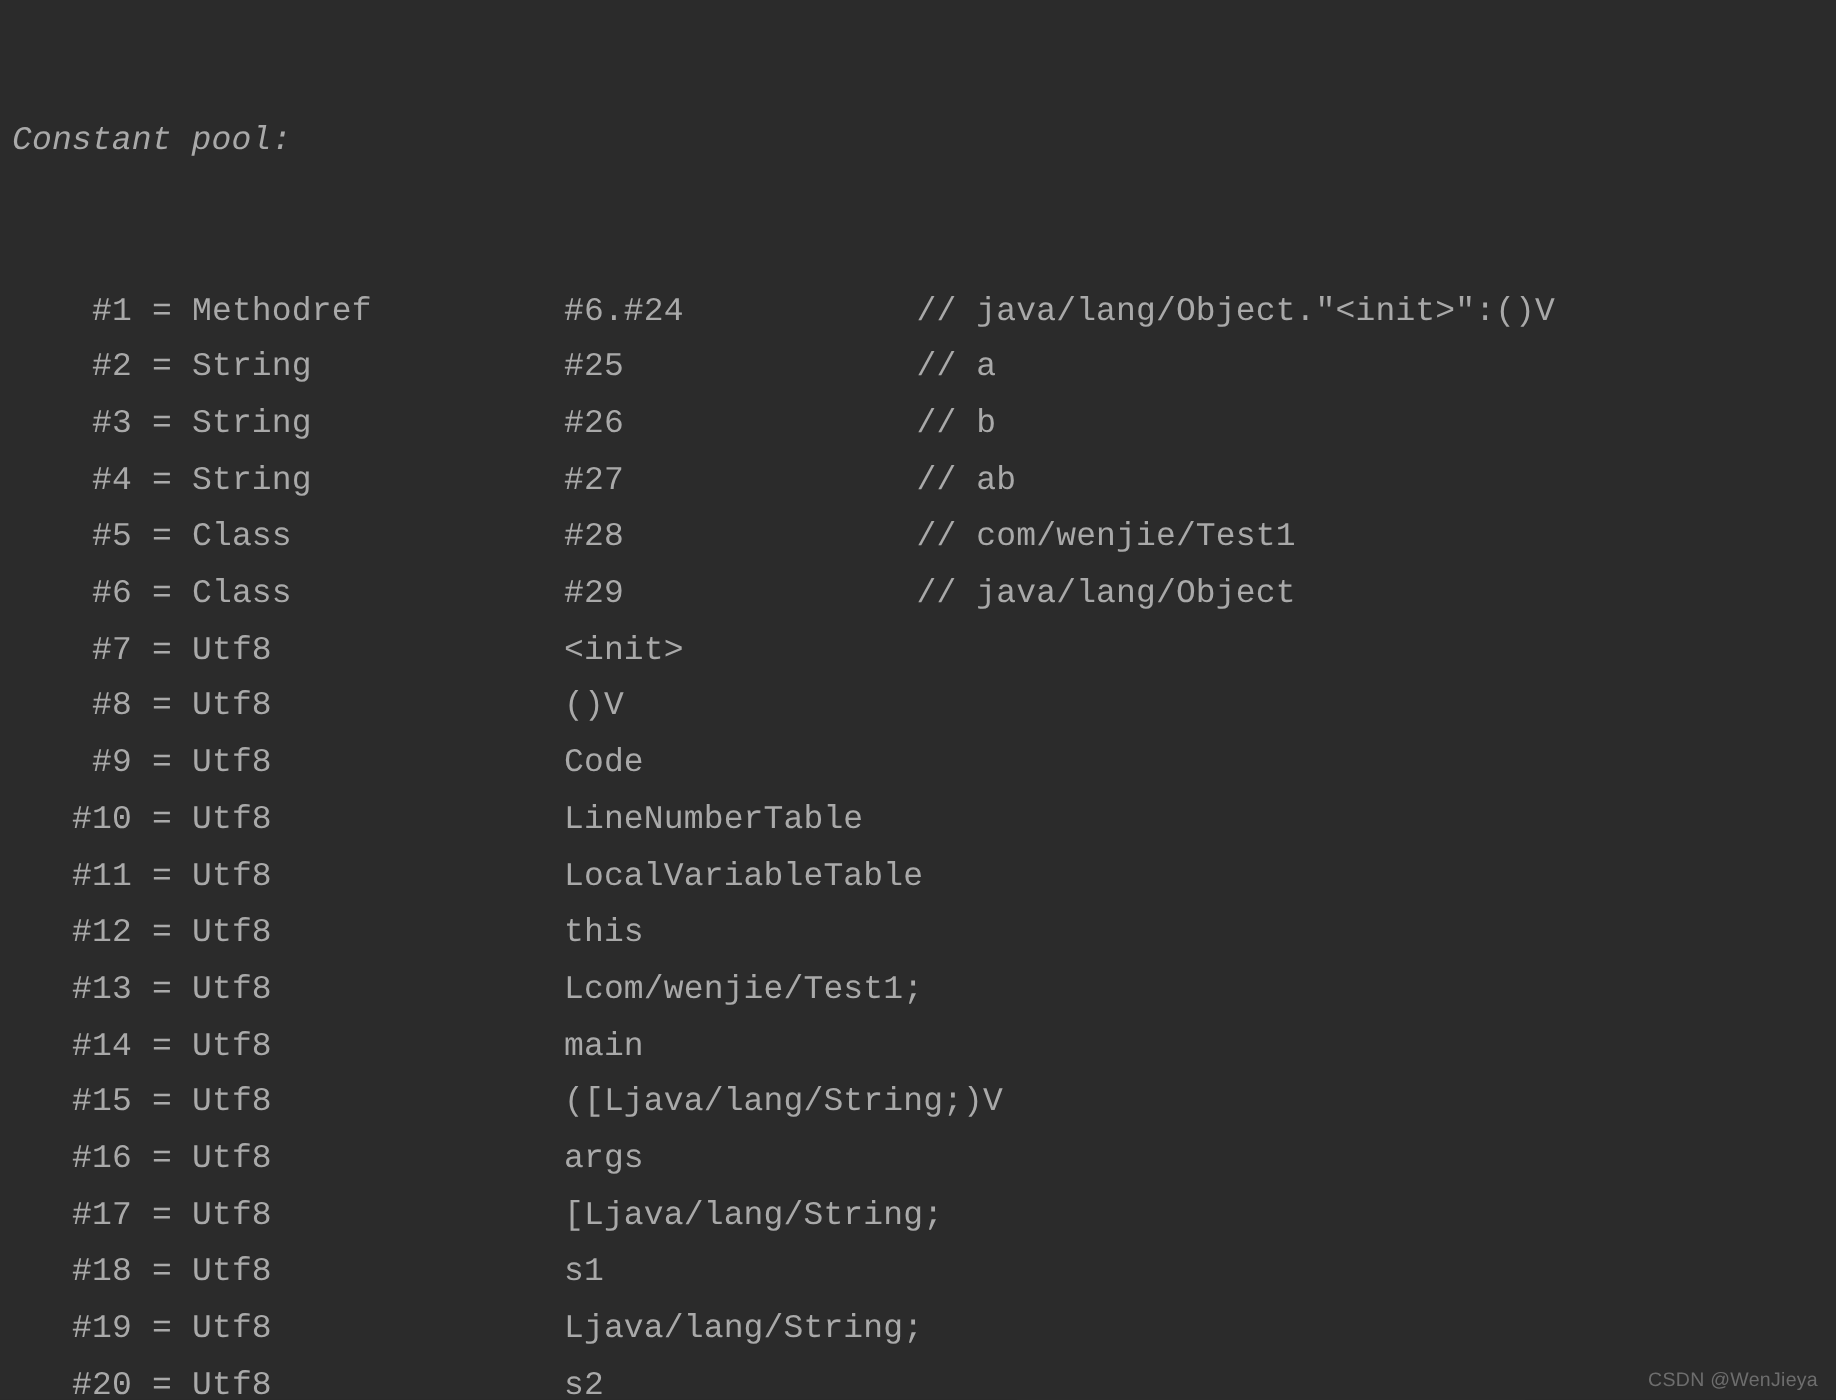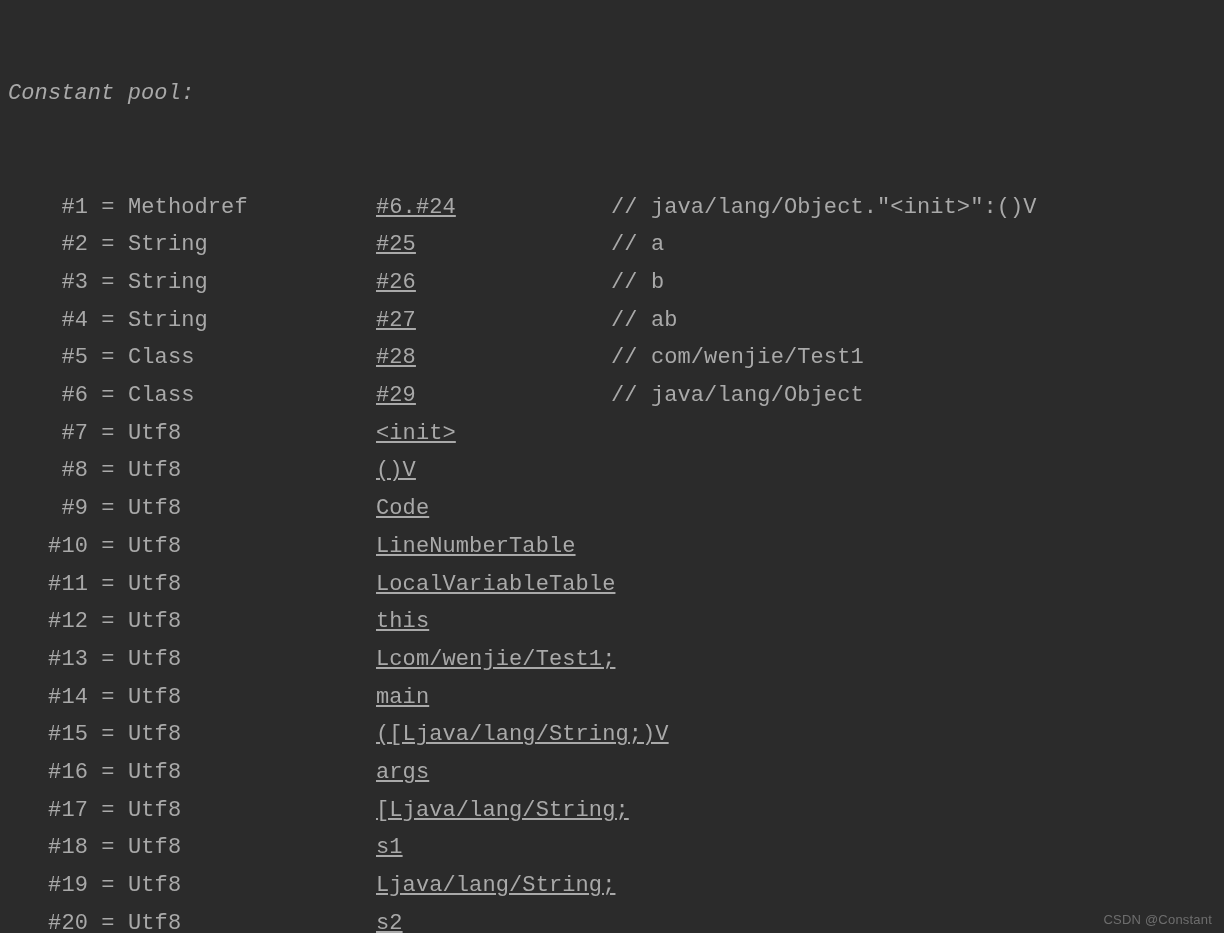--- a/index.html
+++ b/index.html
@@ -24,34 +24,34 @@
     color: #a9a9a9;
     margin-left: -10px;
     font-style: italic;
   }
   .row {
     display: flex;
   }
   .col1 { width: 70px; text-align: right; }
   .col-eq { width: 40px; text-align: center; }
   .col-type { width: 248px; }
-  .col-ref  { width: 235px; text-decoration: underline; }
+  .col-ref  { width: 235px; }
   .col-com  { flex: 1; }
   .watermark {
     position: absolute;
     right: 12px;
     bottom: 6px;
     font-family: Arial, sans-serif;
     font-size: 13px;
     color: #8a8a8a;
     opacity: 0.7;
     letter-spacing: 0.2px;
   }
 </style>
 </head>
 <body>
 
 <div class="terminal">
   <div class="header">Constant pool:</div>
   <div id="rows"><div class="row"><span class="col1">#1</span><span class="col-eq"> = </span><span class="col-type">Methodref</span><span class="col-ref">#6.#24</span><span class="col-com">// java/lang/Object."&lt;init&gt;":()V</span></div><div class="row"><span class="col1">#2</span><span class="col-eq"> = </span><span class="col-type">String</span><span class="col-ref">#25</span><span class="col-com">// a</span></div><div class="row"><span class="col1">#3</span><span class="col-eq"> = </span><span class="col-type">String</span><span class="col-ref">#26</span><span class="col-com">// b</span></div><div class="row"><span class="col1">#4</span><span class="col-eq"> = </span><span class="col-type">String</span><span class="col-ref">#27</span><span class="col-com">// ab</span></div><div class="row"><span class="col1">#5</span><span class="col-eq"> = </span><span class="col-type">Class</span><span class="col-ref">#28</span><span class="col-com">// com/wenjie/Test1</span></div><div class="row"><span class="col1">#6</span><span class="col-eq"> = </span><span class="col-type">Class</span><span class="col-ref">#29</span><span class="col-com">// java/lang/Object</span></div><div class="row"><span class="col1">#7</span><span class="col-eq"> = </span><span class="col-type">Utf8</span><span class="col-ref">&lt;init&gt;</span><span class="col-com"></span></div><div class="row"><span class="col1">#8</span><span class="col-eq"> = </span><span class="col-type">Utf8</span><span class="col-ref">()V</span><span class="col-com"></span></div><div class="row"><span class="col1">#9</span><span class="col-eq"> = </span><span class="col-type">Utf8</span><span class="col-ref">Code</span><span class="col-com"></span></div><div class="row"><span class="col1">#10</span><span class="col-eq"> = </span><span class="col-type">Utf8</span><span class="col-ref">LineNumberTable</span><span class="col-com"></span></div><div class="row"><span class="col1">#11</span><span class="col-eq"> = </span><span class="col-type">Utf8</span><span class="col-ref">LocalVariableTable</span><span class="col-com"></span></div><div class="row"><span class="col1">#12</span><span class="col-eq"> = </span><span class="col-type">Utf8</span><span class="col-ref">this</span><span class="col-com"></span></div><div class="row"><span class="col1">#13</span><span class="col-eq"> = </span><span class="col-type">Utf8</span><span class="col-ref">Lcom/wenjie/Test1;</span><span class="col-com"></span></div><div class="row"><span class="col1">#14</span><span class="col-eq"> = </span><span class="col-type">Utf8</span><span class="col-ref">main</span><span class="col-com"></span></div><div class="row"><span class="col1">#15</span><span class="col-eq"> = </span><span class="col-type">Utf8</span><span class="col-ref">([Ljava/lang/String;)V</span><span class="col-com"></span></div><div class="row"><span class="col1">#16</span><span class="col-eq"> = </span><span class="col-type">Utf8</span><span class="col-ref">args</span><span class="col-com"></span></div><div class="row"><span class="col1">#17</span><span class="col-eq"> = </span><span class="col-type">Utf8</span><span class="col-ref">[Ljava/lang/String;</span><span class="col-com"></span></div><div class="row"><span class="col1">#18</span><span class="col-eq"> = </span><span class="col-type">Utf8</span><span class="col-ref">s1</span><span class="col-com"></span></div><div class="row"><span class="col1">#19</span><span class="col-eq"> = </span><span class="col-type">Utf8</span><span class="col-ref">Ljava/lang/String;</span><span class="col-com"></span></div><div class="row"><span class="col1">#20</span><span class="col-eq"> = </span><span class="col-type">Utf8</span><span class="col-ref">s2</span><span class="col-com"></span></div></div>
 </div>
 
-<div class="watermark">CSDN @Constant</div>
+<div class="watermark">CSDN @WenJieya</div>
 
 </body></html>

